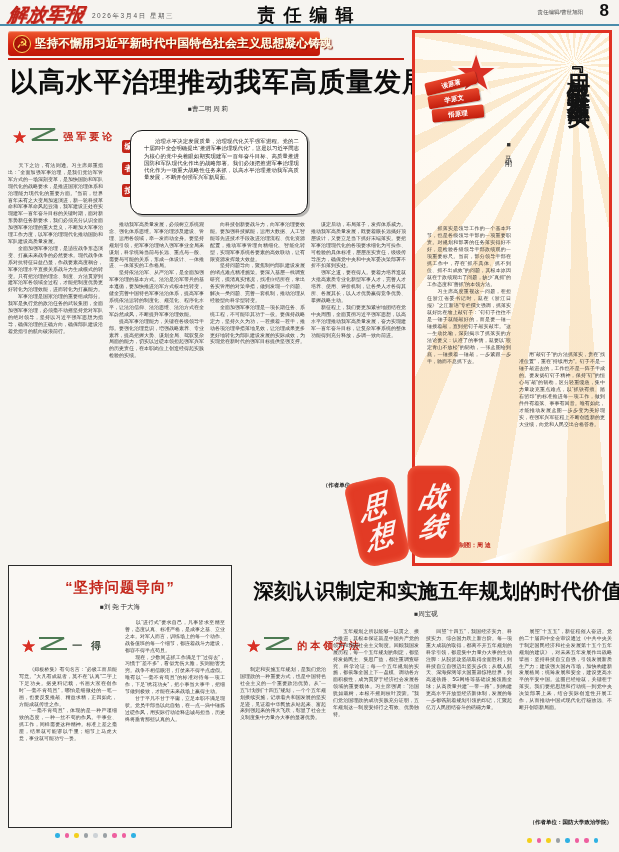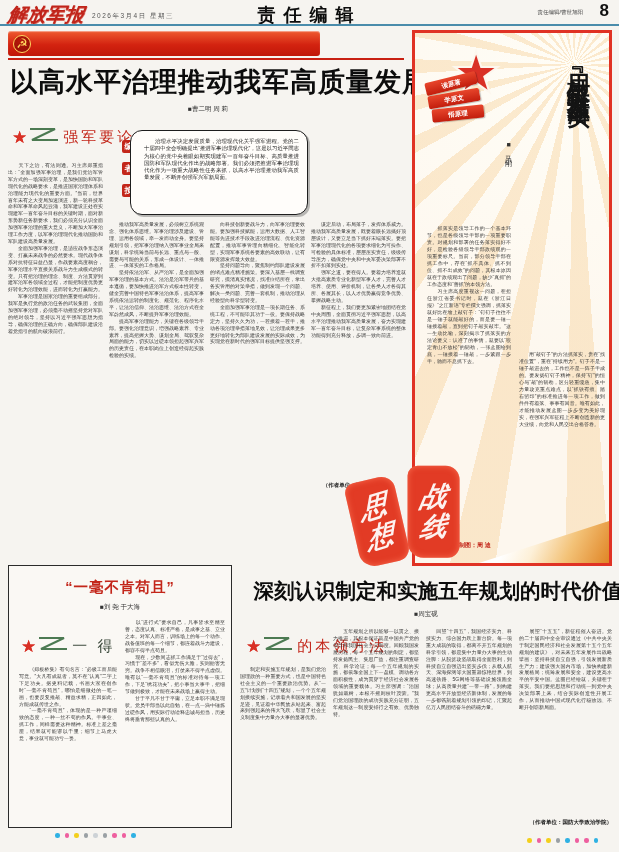--- a/index.html
+++ b/index.html
@@ -32,21 +32,21 @@
   .banner-underline{position:absolute;left:8px;top:58px;width:396px;height:2px;background:#c82012;}
   
   .main-headline{position:absolute;left:10px;top:64px;width:396px;text-align:center;
     font-size:27px;font-weight:900;color:#0c0c0c;letter-spacing:1px;white-space:nowrap;}
   .main-byline{position:absolute;left:10px;top:105px;width:396px;text-align:center;
     font-size:6.5px;color:#333;}
   .sec-label{position:absolute;display:flex;align-items:center;}
   .sec-star{color:#d93025;font-size:17px;line-height:17px;margin-right:2px;
     text-shadow:0 0 0 #d93025;}
   .sec-swoosh{margin-right:4px;}
-  .sec-text{font-size:15px;font-weight:400;letter-spacing:3px;white-space:nowrap;}
+  .sec-text{font-size:10px;font-weight:700;letter-spacing:3px;white-space:nowrap;}
   .lbl-red{color:#c3261a;} .lbl-dark{color:#3c4a3c;}
   .ednote-box{position:absolute;left:130px;top:130px;width:178px;height:85px;
     border:1.5px solid #1e1e1e;border-radius:12px;background:#fffdfa;box-sizing:border-box;
     padding:7px 8px 5px 13px;box-shadow:2px 2px 0 rgba(0,0,0,.25);}
   .ednote-text{font-size:5.4px;line-height:7.3px;text-align:justify;color:#1c1c1c;white-space:pre-wrap;
     overflow:hidden;height:100%;}
   .ednote-tabs{position:absolute;left:122px;top:140px;display:flex;flex-direction:column;gap:9px;}
   .ednote-tab{width:13px;height:13px;background:#c3261a;color:#fff;font-size:8px;line-height:13px;
     text-align:center;border-radius:2px;font-weight:bold;}
   .newscol{position:absolute;font-size:5px;line-height:6.9px;text-align:justify;color:#3a3a3a;
@@ -111,20 +111,21 @@
 
 <div class="masthead">解放军报</div>
 <div class="hdr-date">2026年3月4日 星期三</div>
 <div class="hdr-section">责任编辑</div>
 <div class="hdr-editor">责任编辑/曹世旭阳</div>
 <div class="hdr-pagenum">8</div>
 <div class="hdr-rule"></div>
 
 <div class="banner">
   <span class="emblem">☭</span>
+  <span class="banner-text">坚持不懈用习近平新时代中国特色社会主义思想凝心铸魂</span>
 </div>
 <div class="banner-underline"></div>
 
 <div class="main-headline">以高水平治理推动我军高质量发展</div>
 <div class="main-byline">■曹二明  周  莉</div>
 
 <div class="sec-label" style="left:12px;top:127px;">
   <span class="sec-star">★</span>
   <span class="sec-swoosh">
     <svg width="30" height="16" viewBox="0 0 30 16">
@@ -178,21 +179,21 @@
   <div class="rb-title">用『敲钉子』方法抓落实</div>
   <div class="rb-byline">■马小刚</div>
   <div class="rb-col" style="left:12px;top:192px;width:84px;height:312px;">　　抓落实是领导工作的一个基本环节，也是各级领导干部的一项重要职责。对规划和部署的任务落实得好不好，是检验各级领导干部政绩观的一项重要标尺。当前，部分领导干部在抓工作中，存在“抓不具体、抓不到位、抓不出成效”的问题，其根本原因就在于政绩观出了问题，缺少“真抓”的工作态度和“善抓”的本领方法。
 　　习主席高度重视这一问题，在担任浙江省委书记时，就在《浙江日报》“之江新语”专栏撰文强调，抓落实就好比在墙上敲钉子：“钉钉子往往不是一锤子就能敲好的，而是要一锤一锤接着敲，直到把钉子敲实敲牢。”这一生动比喻，深刻揭示了抓落实的方法论要义：认准了的事情，就要以“咬定青山不放松”的韧劲，一张蓝图绘到底，一锤接着一锤敲，一步紧跟一步干，驰而不息抓下去。</div>
   <div class="rb-col" style="left:104px;top:318px;width:86px;height:186px;">　　用“敲钉子”的方法抓落实，贵在“找准位置”，重在“持续用力”。钉子不是一锤子敲进去的，工作也不是一阵子干成的。要发扬钉钉子精神，保持“钉”的恒心与“敲”的韧劲，区分轻重缓急，集中力量攻克重点难点，以“抓铁有痕、踏石留印”的标准推进每一项工作，做到件件有着落、事事有回音。唯有如此，才能推动发展蓝图一步步变为美好现实，在强军兴军征程上不断创造新的更大业绩，向党和人民交出合格答卷。</div>
   <div class="rb-credit">制图：周  迪</div>
   <div class="rb-curl"></div>
 </div>
 
 <div class="blbox">
-  <div class="bl-title">“一毫不肯苟且”</div>
+  <div class="bl-title">“坚持问题导向”</div>
   <div class="bl-byline">■刘  尧  于大海</div>
   <div class="sec-label" style="left:12px;top:70px;">
     <span class="sec-star">★</span>
     <span class="sec-swoosh">
       <svg width="30" height="16" viewBox="0 0 30 16">
           <path d="M1 2 L26 2 L3 13 L29 13" stroke="#4c7a52" stroke-width="2" fill="none"></path>
         </svg>
     </span>
     <span class="sec-text lbl-dark">一  得</span>
   </div>

